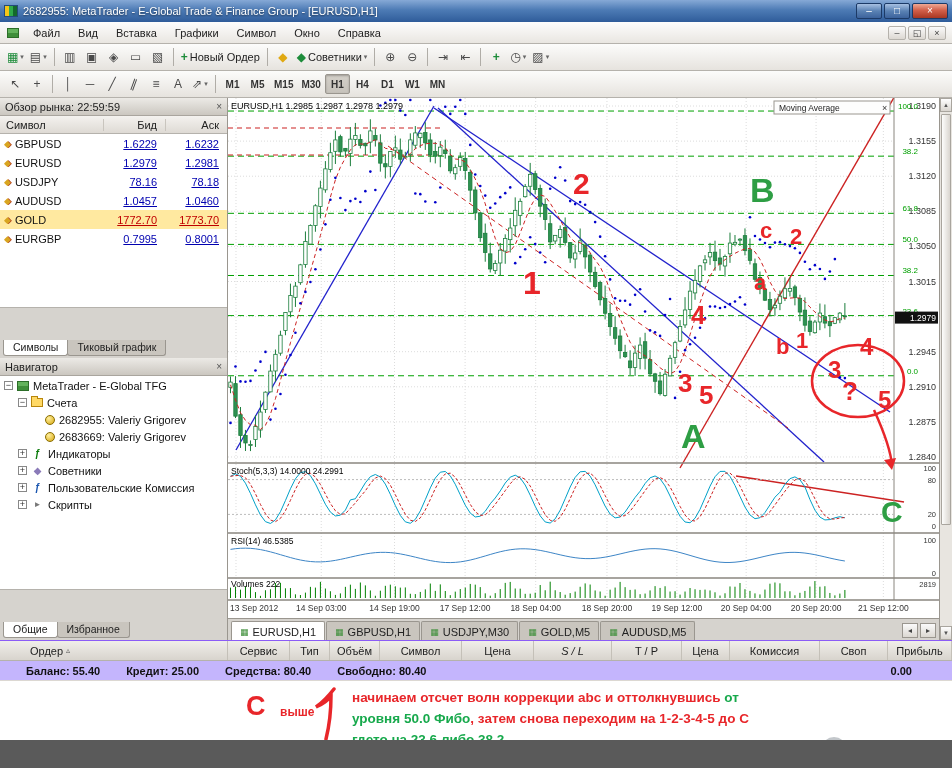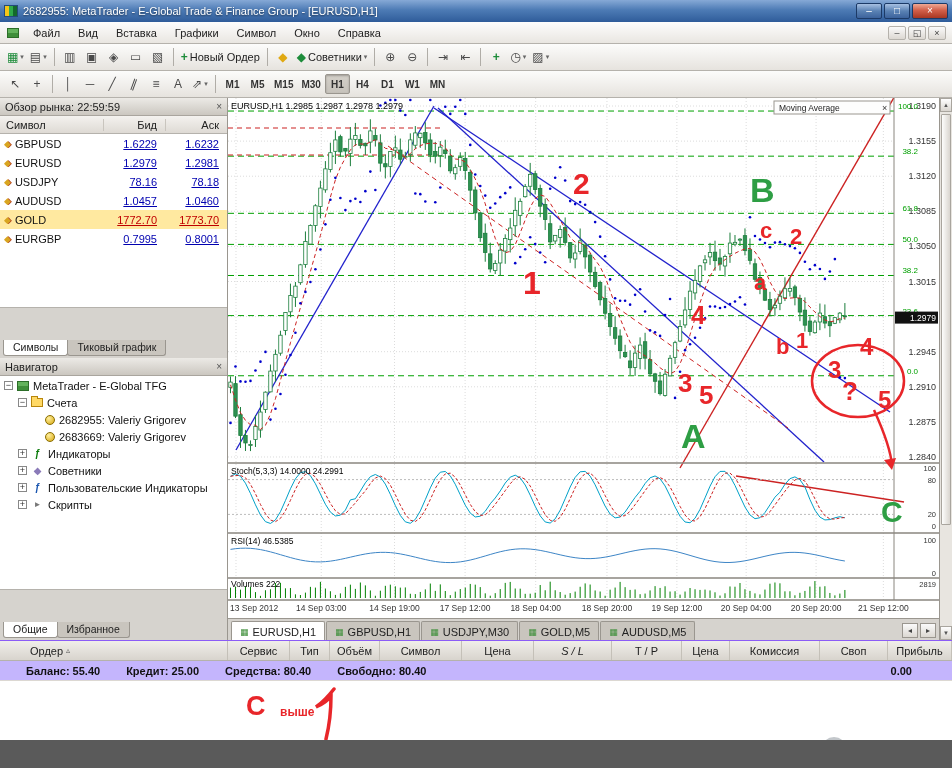--- a/index.html
+++ b/index.html
@@ -340,21 +340,21 @@
               <span class="nav-label">Индикаторы</span>
             </div>
             <div class="nav-row" style="padding-left: 18px;">
               <span class="texp">+</span>
               <span class="nico nico-expert">◆</span>
               <span class="nav-label">Советники</span>
             </div>
             <div class="nav-row" style="padding-left: 18px;">
               <span class="texp">+</span>
               <span class="nico nico-custom-indicator">ƒ</span>
-              <span class="nav-label">Пользовательские Индикаторы</span>
+              <span class="nav-label">Пользовательские Комиссия</span>
             </div>
             <div class="nav-row" style="padding-left: 18px;">
               <span class="texp">+</span>
               <span class="nico nico-script">►</span>
               <span class="nav-label">Скрипты</span>
             </div>
           </div>
         <div class="btabs">
             <div class="btab active">Общие</div>
             <div class="btab">Избранное</div>
@@ -1046,20 +1046,25 @@
       <span>Средства: 80.40</span>
       <span>Свободно: 80.40</span>
       <span class="profit">0.00</span>
     </div>
     <div class="note-area">
       <span class="note-big">С</span>
       <span class="note-word">выше</span>
       <svg class="drawn-one" width="40" height="62">
         <path d="M22,6 C15,15 11,19 4,24 C13,20 17,16 19,13 C19,26 17,44 14,56" fill="none" stroke="#e8262a" stroke-width="3.5" stroke-linecap="round"></path>
       </svg>
+      <div class="note-lines">
+        <div><span class="red">начинаем отсчет волн коррекции abc и оттолкнувшись</span><span class="green"> от</span></div>
+        <div><span class="green">уровня 50.0 Фибо</span><span class="red">, затем снова переходим на 1-2-3-4-5 до С</span></div>
+        <div><span class="green">гдето на 23.6 либо 38.2</span></div>
+      </div>
       <div class="watermark">
         <span class="wm-ring"></span>
         <span class="wm-text">LANOVKA</span>
       </div>
     </div>
   </div>
 
 </div>
 
 </body></html>

